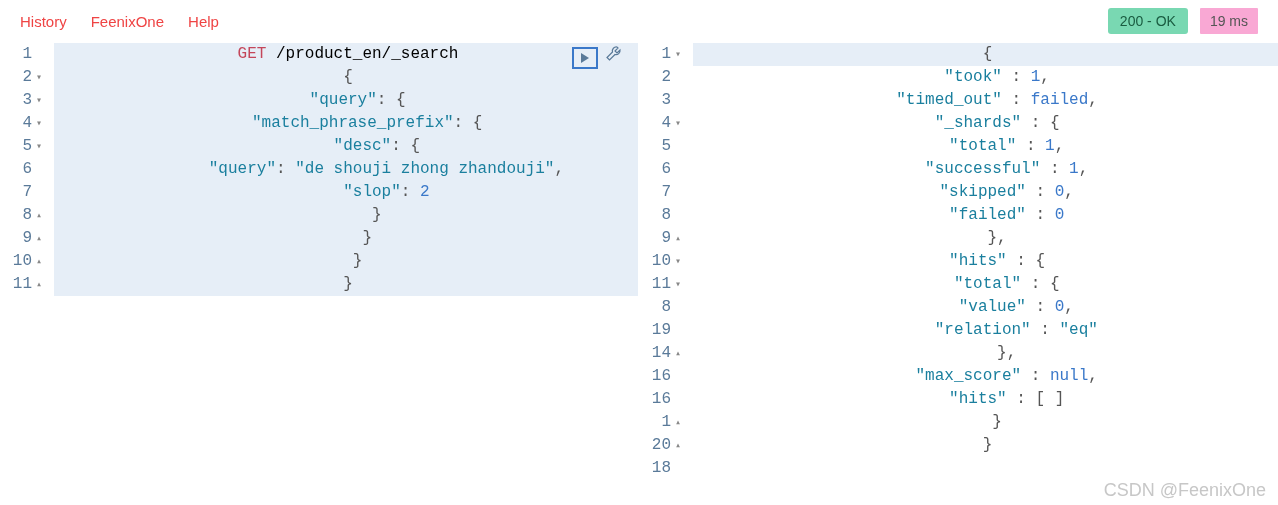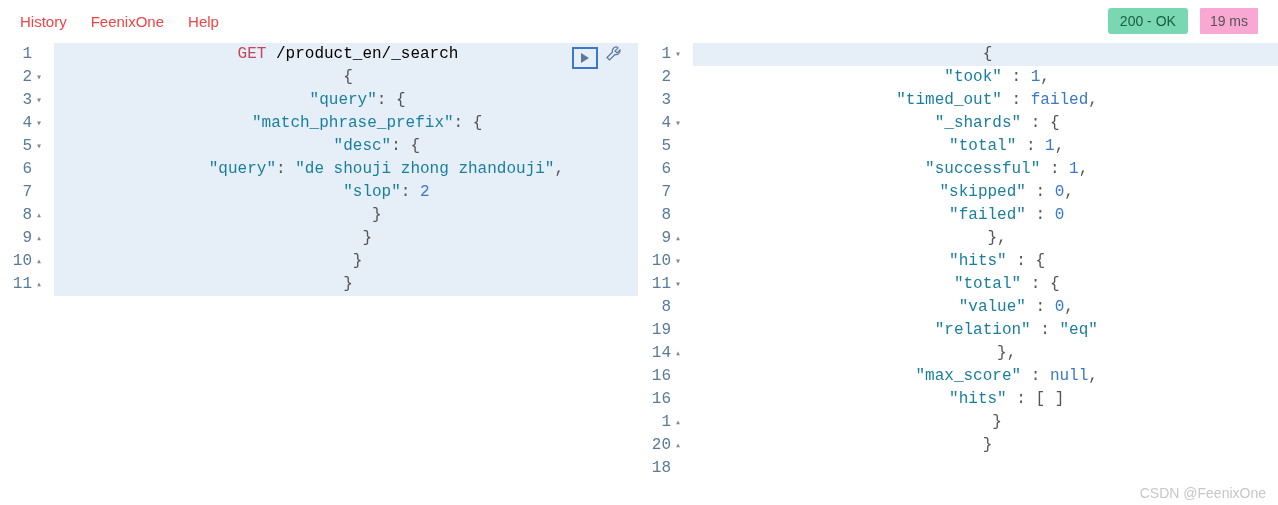--- a/index.html
+++ b/index.html
@@ -23,21 +23,21 @@
 .key { color: #1a7f9e; }
 .string { color: #1a7f9e; }
 .number { color: #3a78c9; }
 .bool { color: #3a78c9; }
 .null { color: #3a78c9; }
 .punct { color: #555; }
 .action-icons { position: absolute; top: 2px; right: 16px; display: flex; gap: 6px; align-items: center; }
 .play-btn { border: 2px solid #3a78c9; width: 26px; height: 22px; display: flex; align-items: center; justify-content: center; cursor: pointer; }
 .play-btn svg { width: 12px; height: 12px; }
 .wrench-btn { cursor: pointer; color: #5a7a99; }
-.watermark { position: absolute; bottom: 4px; right: 12px; color: #c7c7c7; font-size: 14px; font-family: -apple-system, sans-serif; margin-left: 28px; }
+.watermark { position: absolute; bottom: 4px; right: 12px; color: #c7c7c7; font-size: 18px; font-family: -apple-system, sans-serif; margin-left: 28px; }
 </style>
 </head>
 <body>
 
 <div class="menubar">
   <span class="menu-item">History</span>
   <span class="menu-item">FeenixOne</span>
   <span class="menu-item">Help</span>
   <div class="status-area">
     <span class="status-badge">200 - OK</span>

